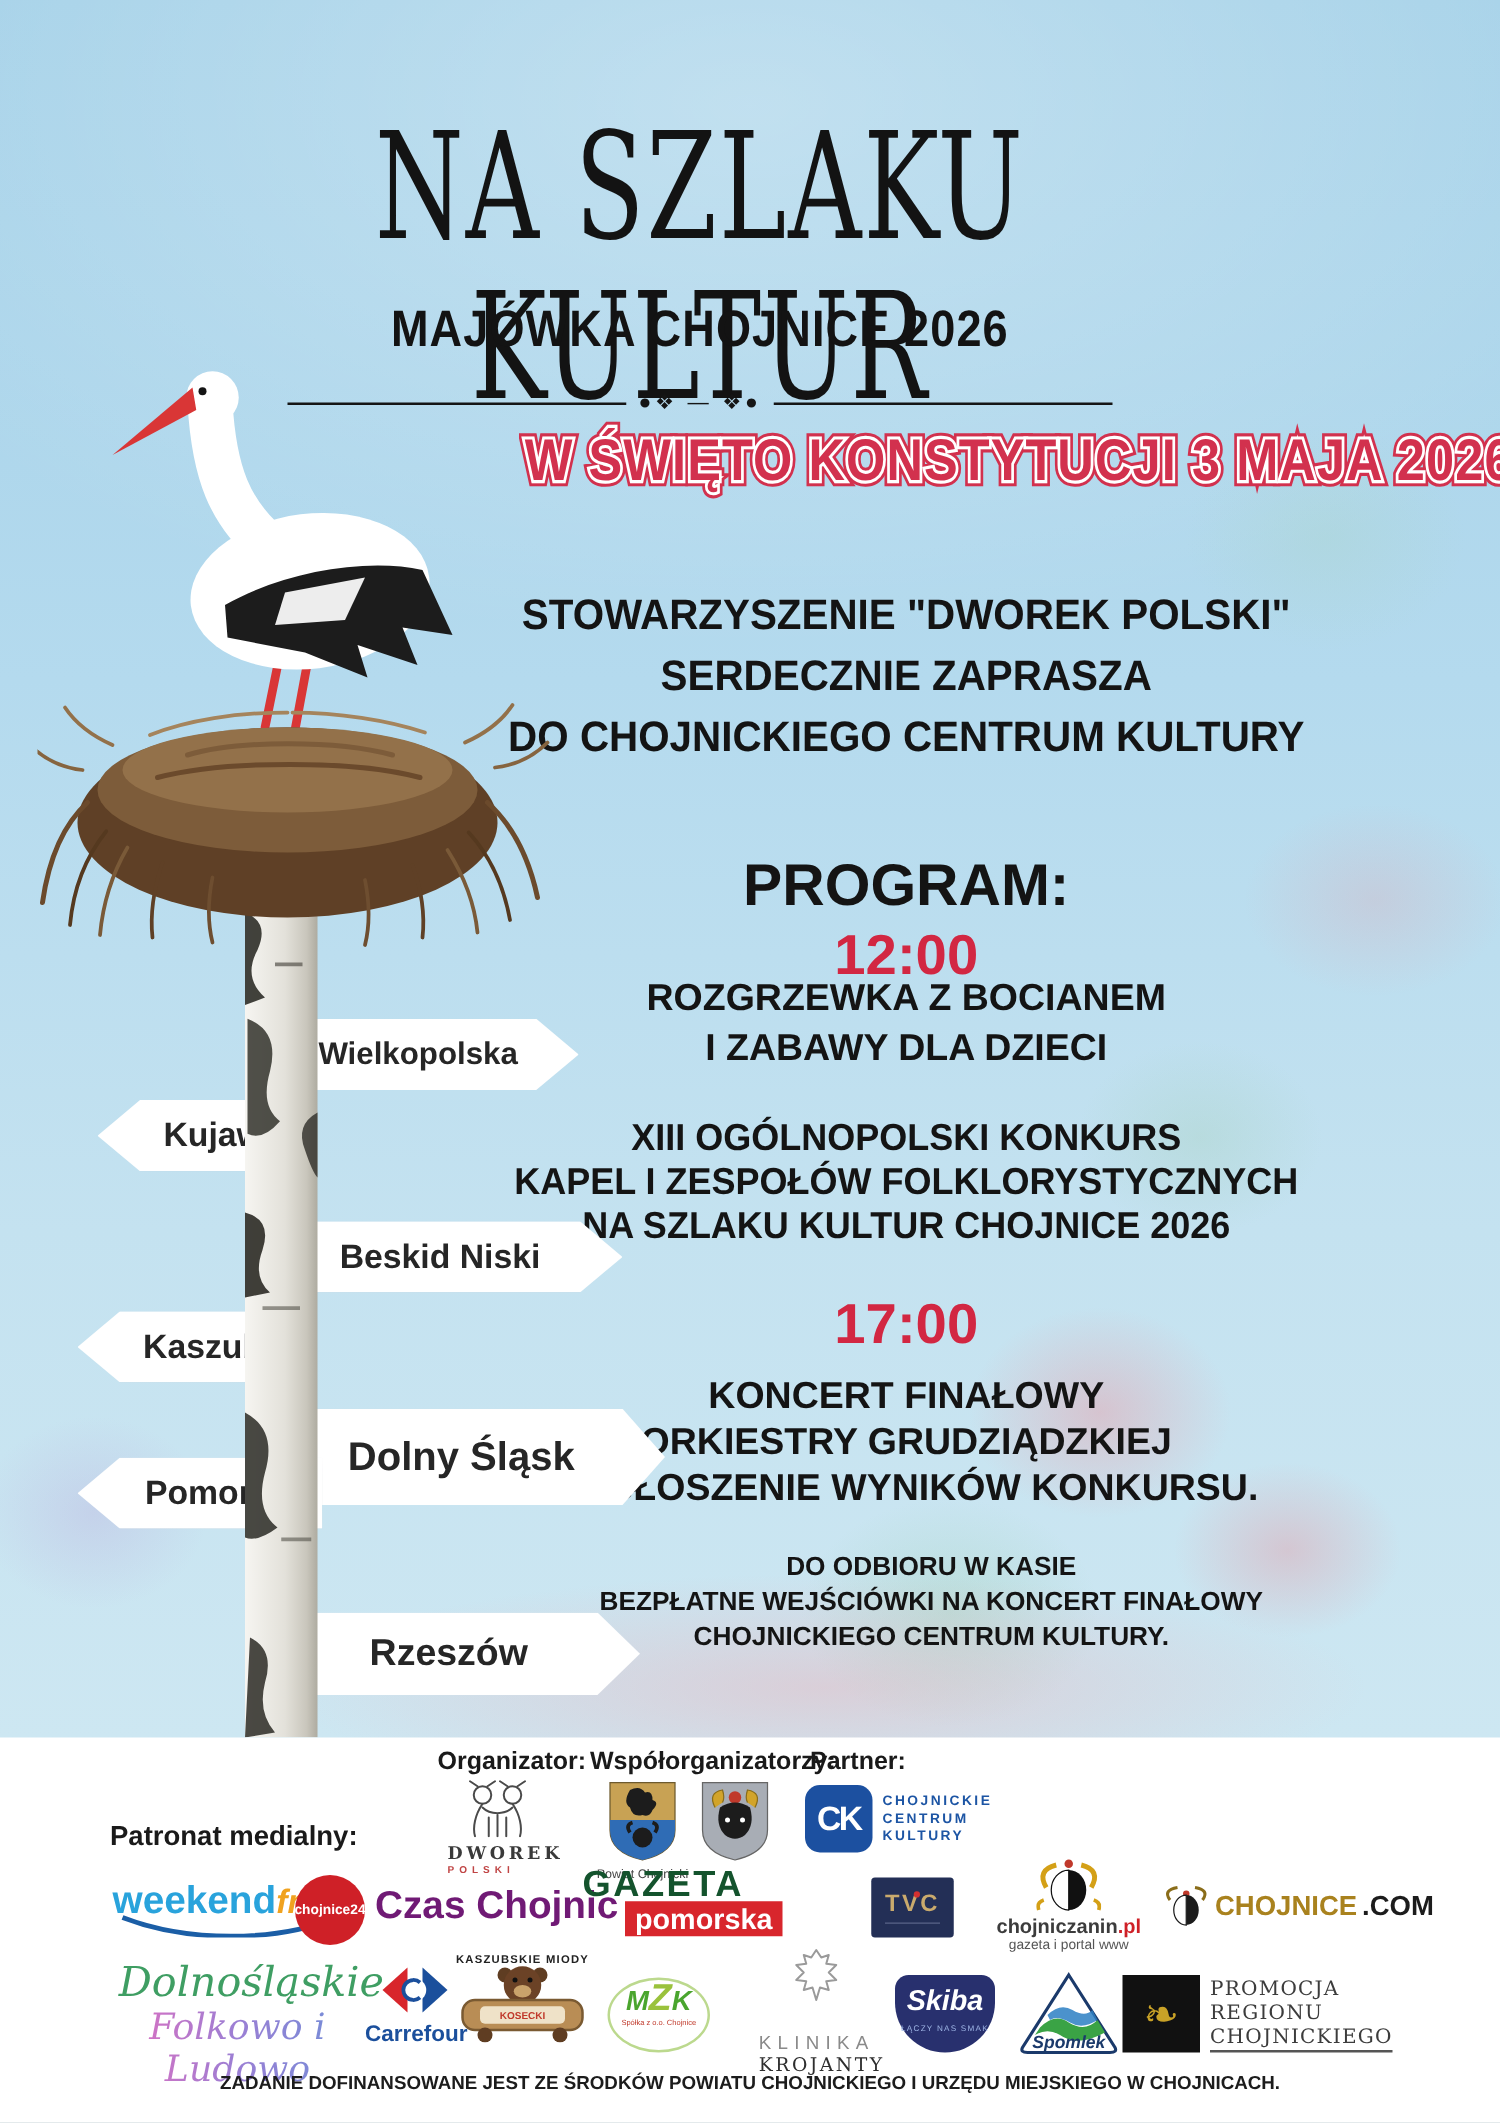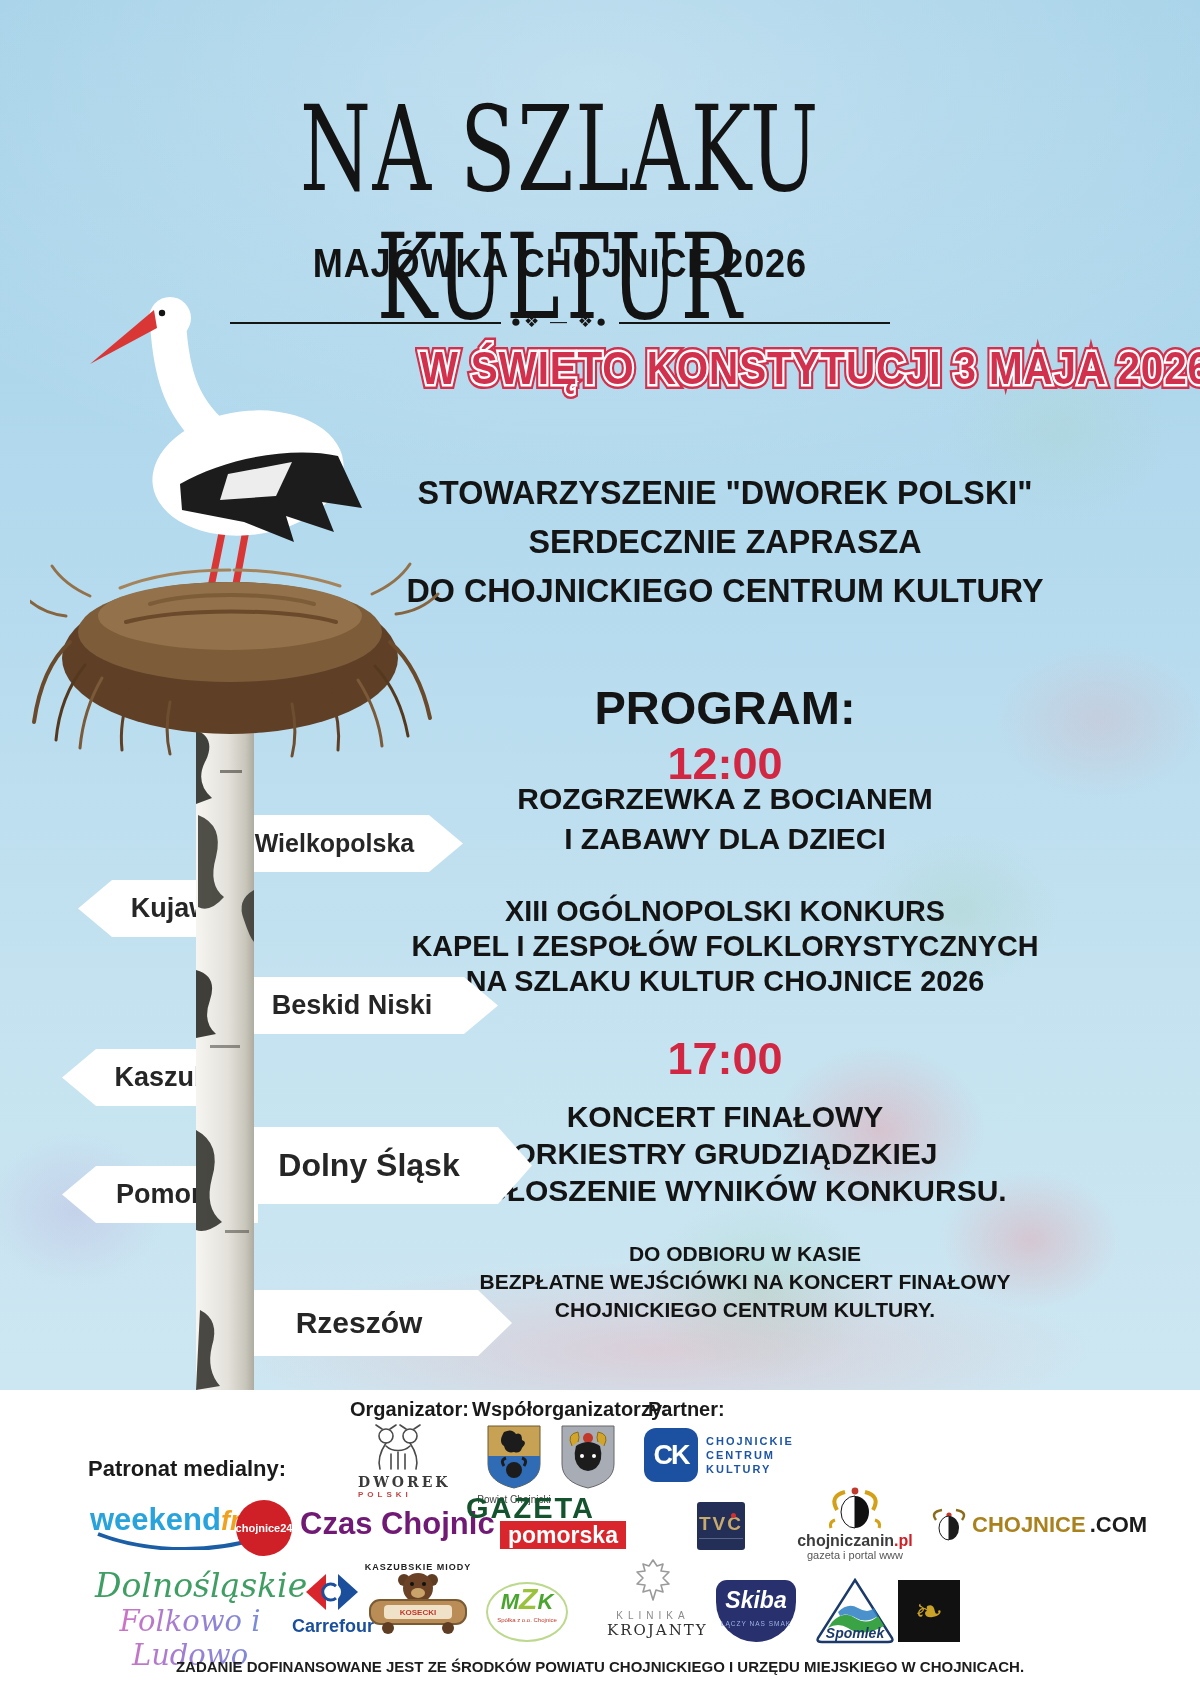--- a/index.html
+++ b/index.html
@@ -89,21 +89,21 @@
   .wfm .t{font-weight:bold;font-size:31px;color:#29a3dc;}
   .wfm .f{font-style:italic;font-weight:bold;font-size:27px;color:#f0a21f;}
   .wfm .p{font-size:17px;color:#555;font-weight:bold;}
   .c24{left:236px;top:110px;width:56px;height:56px;background:#cf2027;border-radius:50%;
     color:#fff;font-weight:bold;font-size:11px;display:flex;align-items:center;justify-content:center;}
   .czas{left:300px;top:116px;font-weight:bold;font-size:31px;color:#701a75;letter-spacing:0;}
   .gaz{left:466px;top:104px;width:220px;}
   .gaz .g1{font-weight:bold;font-size:29px;color:#14532d;letter-spacing:2px;line-height:29px;}
   .gaz .g2{margin-left:34px;margin-top:-2px;background:#d8262c;color:#fff;font-weight:bold;
     font-size:23px;display:inline-block;padding:1px 8px;line-height:26px;}
-  .tvc{left:697px;top:112px;width:48px;height:48px;background:#232f56;border-radius:3px;
+  .tvc{left:697px;top:112px;width:66px;height:48px;background:#232f56;border-radius:3px;
     display:flex;align-items:center;justify-content:center;position:absolute;}
   .tvc .t{color:#c9aa6d;font-weight:bold;font-size:19px;letter-spacing:2px;border-bottom:1px solid #5a6488;padding-bottom:3px;}
   .tvc .dot{position:absolute;top:11px;left:34px;width:5px;height:5px;background:#d23030;border-radius:50%;}
   .chj{left:770px;top:96px;width:170px;text-align:center;}
   .chj .nm{font-size:16px;font-weight:bold;color:#3c3c3c;margin-top:-2px;}
   .chj .nm em{font-style:normal;color:#cf2027;}
   .chj .tag{font-size:11px;color:#555;margin-top:-1px;}
   .ccom{left:930px;top:118px;display:flex;align-items:center;gap:4px;}
   .ccom .a{font-weight:bold;font-size:22px;color:#a9821e;}
   .ccom .b{font-weight:bold;font-size:22px;color:#1c1c1c;}
@@ -114,21 +114,21 @@
   .carf{left:292px;top:182px;width:80px;text-align:center;}
   .carf .t{font-size:18px;font-weight:bold;color:#1b4f9c;margin-top:0px;}
   .kasz{left:364px;top:172px;width:108px;text-align:center;}
   .kasz .arc{font-size:9px;font-weight:bold;color:#222;letter-spacing:1px;}
   .mzk{left:486px;top:192px;width:78px;height:56px;border:2px solid #bcd98e;border-radius:50%;
     text-align:center;background:#fff;}
   .mzk .m{font-weight:bold;font-style:italic;font-size:22px;color:#4aa52e;line-height:30px;}
   .mzk .m .z{color:#9ac23c;font-size:30px;}
   .mzk .s{font-size:6px;color:#c0392b;line-height:7px;}
   .kro{left:607px;top:168px;width:92px;text-align:center;}
-  .kro .k1{font-size:10px;letter-spacing:5px;color:#8a8a8a;margin-top:4px;}
+  .kro .k1{font-size:15px;letter-spacing:5px;color:#8a8a8a;margin-top:19px;}
   .kro .k2{font-family:"DejaVu Serif",serif;font-size:15px;letter-spacing:2px;color:#2e2e2e;}
   .skb{left:716px;top:190px;width:80px;height:62px;background:#28306e;
     border-radius:12px 12px 44px 44px;text-align:center;color:#fff;}
   .skb .n{font-weight:bold;font-style:italic;font-size:23px;line-height:40px;}
   .skb .g{font-size:6.5px;color:#9db4e4;letter-spacing:1px;}
   .spo{left:812px;top:186px;}
   .pro{left:898px;top:190px;display:flex;gap:8px;align-items:center;}
   .pro-box{width:62px;height:62px;background:#111;display:flex;align-items:center;justify-content:center;
     color:#c9a227;font-size:34px;}
   .pro-txt{font-family:"DejaVu Serif",serif;font-size:16px;color:#3c3c3c;line-height:19px;letter-spacing:1px;}
@@ -408,17 +408,22 @@
     <div class="abs spo">
       <svg width="86" height="70" viewBox="0 0 86 70">
         <path d="M43,4 L80,62 Q82,66 76,66 L10,66 Q4,66 6,62 Z" fill="#fff" stroke="#1b3a6b" stroke-width="2.5"></path>
         <path d="M20,46 Q32,34 43,42 Q56,50 66,40 L72,50 Q50,62 36,52 Q26,46 16,52 Z" fill="#3aa345"></path>
         <path d="M26,36 Q36,26 46,32 Q56,38 62,32 L66,40 Q54,48 44,42 Q34,36 28,40 Z" fill="#2b7fc3" opacity=".85"></path>
         <text x="43" y="62" text-anchor="middle" font-size="14" font-style="italic" font-weight="bold" fill="#1b3a6b" font-family="Liberation Sans, sans-serif">Spomlek</text>
       </svg>
     </div>
     <div class="abs pro">
       <div class="pro-box">❧</div>
+      <div class="pro-txt">
+        <div>PROMOCJA</div>
+        <div>REGIONU</div>
+        <div class="u">CHOJNICKIEGO</div>
+      </div>
     </div>
 
     <div class="abs fund">ZADANIE DOFINANSOWANE JEST ZE ŚRODKÓW POWIATU CHOJNICKIEGO I URZĘDU MIEJSKIEGO W CHOJNICACH.</div>
   </div>
 </div>
 
 </body></html>

